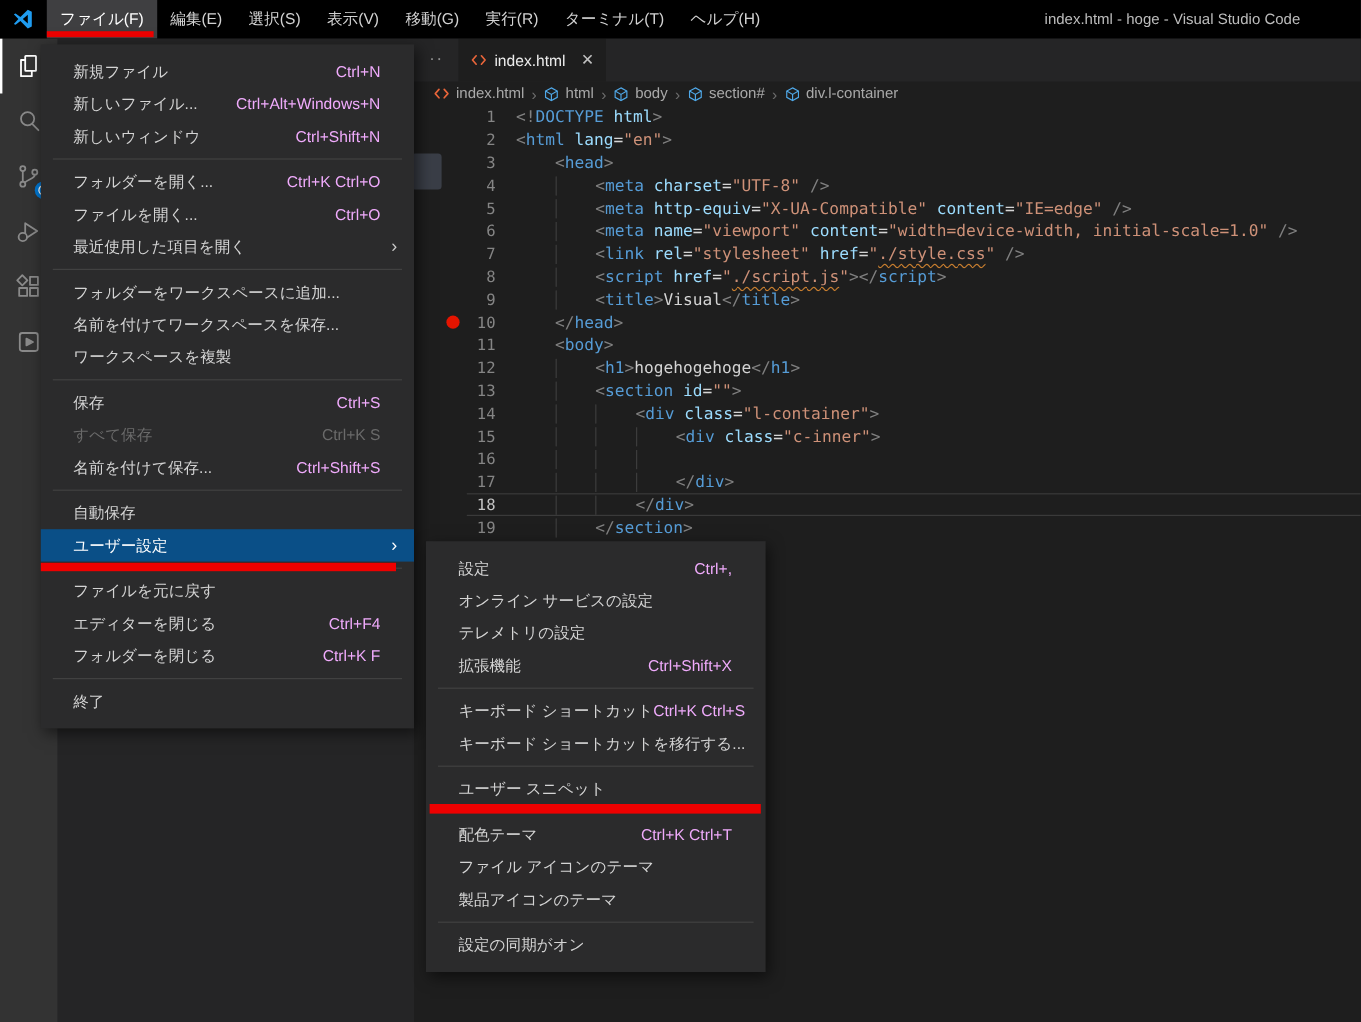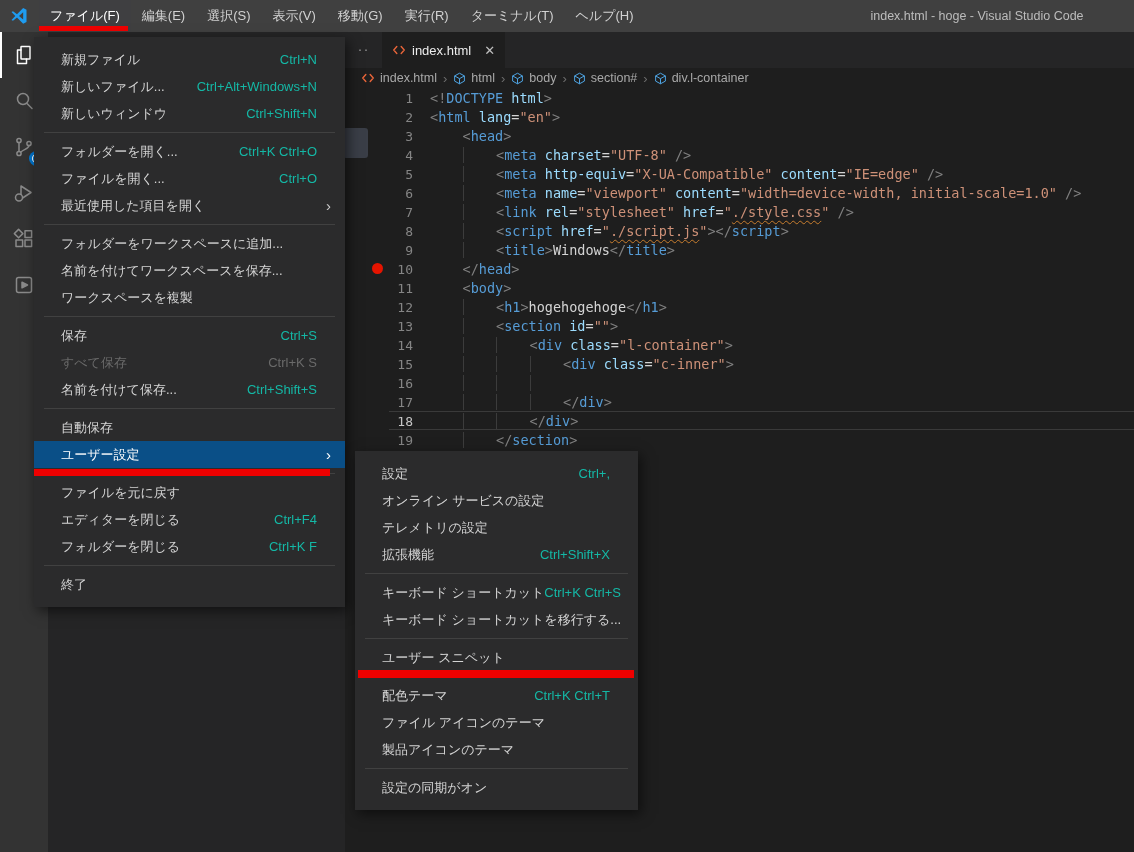--- a/index.html
+++ b/index.html
@@ -1,21 +1,21 @@
 <!DOCTYPE html>
 <html style="--red: #ee0000; --sel: #0a4f87; --badge: #0078d4;"><head>
 <meta charset="utf-8">
 <style>
   * { box-sizing: border-box; margin: 0; padding: 0; }
   body { font-family: "Liberation Sans", "DejaVu Sans", sans-serif; background:#111; }
   #app { position:relative; width:1134px; height:852px; background:#1e1e1e; overflow:hidden;
          font-family:"Liberation Sans","DejaVu Sans",sans-serif; }
 
   
-  .titlebar { position:absolute; left:0; top:0; width:1134px; height:32px; background:#404040;
+  .titlebar { position:absolute; left:0; top:0; width:1134px; height:32px; background:#000000;
               display:flex; align-items:center; z-index:20; }
   .logo { width:20px; height:20px; margin:0 10px 0 9px; flex:none; }
   .menubar { display:flex; height:32px; }
   .mb-item { position:relative; height:32px; line-height:32px; padding:0 11px; font-size:13px;
              color:#d2d2d2; white-space:nowrap; }
   .mb-item.active { background:#3f3f41; color:#ffffff; }
   .mb-red { position:absolute; left:0; right:3px; bottom:1px; height:5px; background:var(--red); }
   .window-title { position:absolute; left:977px; top:0; transform:translateX(-50%); line-height:32px;
                   font-size:12.5px; color:#bcbcbc; white-space:nowrap; }
 
@@ -68,21 +68,21 @@
   .tk-squig{ color:#d4d4d4; text-decoration-style:wavy;
             text-decoration-color:#3794ff; text-decoration-thickness:1px; text-underline-offset:3px; }
 
   
   .menu { position:absolute; background:#2b2b2c; padding:9px 0; box-shadow:3px 4px 12px rgba(0,0,0,.55); }
   #file-menu { left:34px; top:37px; width:311px; z-index:40; }
   #prefs-menu { left:355px; top:451px; width:283px; z-index:50; }
   .menu-item { position:relative; height:27px; display:flex; align-items:center;
                padding:0 12px 0 27px; font-size:13px; color:#d4d4d4; }
   .mi-label { flex:1; white-space:nowrap; }
-  .mi-shortcut { color:#14b8a6; padding-right:16px; white-space:nowrap; }
+  .mi-shortcut { color:#f0abfc; padding-right:16px; white-space:nowrap; }
   .mi-arrow { color:#cccccc; padding-right:2px; font-size:15px; }
   .menu-item.selected { background:var(--sel); color:#ffffff; }
   .menu-item.selected .mi-shortcut, .menu-item.selected .mi-arrow { color:#ffffff; }
   .menu-item.disabled .mi-label, .menu-item.disabled .mi-shortcut { color:#6a6a6a; }
   .menu-sep { height:1px; background:#414141; margin:5px 10px; }
   .red-bar { position:absolute; background:var(--red); z-index:6; }
   #file-menu .red-bar { left:0; right:15px; bottom:-8px; height:7px; }
   #prefs-menu .red-bar { left:3px; right:4px; bottom:-7px; height:8px; }
 
   .artifact { position:absolute; left:343px; top:128px; width:25px; height:30px; background:#3a3e47;
@@ -280,21 +280,21 @@
           <span class="bp"></span>
           <div class="line-body">
             <span class="lnum">8</span>
             <span class="ltext"><span class="ind0">    </span><span class="ind">    </span><span class="tk-pt">&lt;</span><span class="tk-tag">script</span><span class="tk-txt"> </span><span class="tk-attr">href</span><span class="tk-txt">=</span><span class="tk-str">"</span><span class="tk-link">./script.js</span><span class="tk-str">"</span><span class="tk-pt">&gt;</span><span class="tk-pt">&lt;/</span><span class="tk-tag">script</span><span class="tk-pt">&gt;</span></span>
           </div>
         </div>
         <div class="code-line">
           <span class="bp"></span>
           <div class="line-body">
             <span class="lnum">9</span>
-            <span class="ltext"><span class="ind0">    </span><span class="ind">    </span><span class="tk-pt">&lt;</span><span class="tk-tag">title</span><span class="tk-pt">&gt;</span><span class="tk-txt">Windows</span><span class="tk-pt">&lt;/</span><span class="tk-tag">title</span><span class="tk-pt">&gt;</span></span>
+            <span class="ltext"><span class="ind0">    </span><span class="ind">    </span><span class="tk-pt">&lt;</span><span class="tk-tag">title</span><span class="tk-pt">&gt;</span><span class="tk-txt">Visual</span><span class="tk-pt">&lt;/</span><span class="tk-tag">title</span><span class="tk-pt">&gt;</span></span>
           </div>
         </div>
         <div class="code-line">
           <span class="bp">
             <span class="bp-dot"></span>
           </span>
           <div class="line-body">
             <span class="lnum">10</span>
             <span class="ltext"><span class="ind0">    </span><span class="tk-pt">&lt;/</span><span class="tk-tag">head</span><span class="tk-pt">&gt;</span></span>
           </div>

